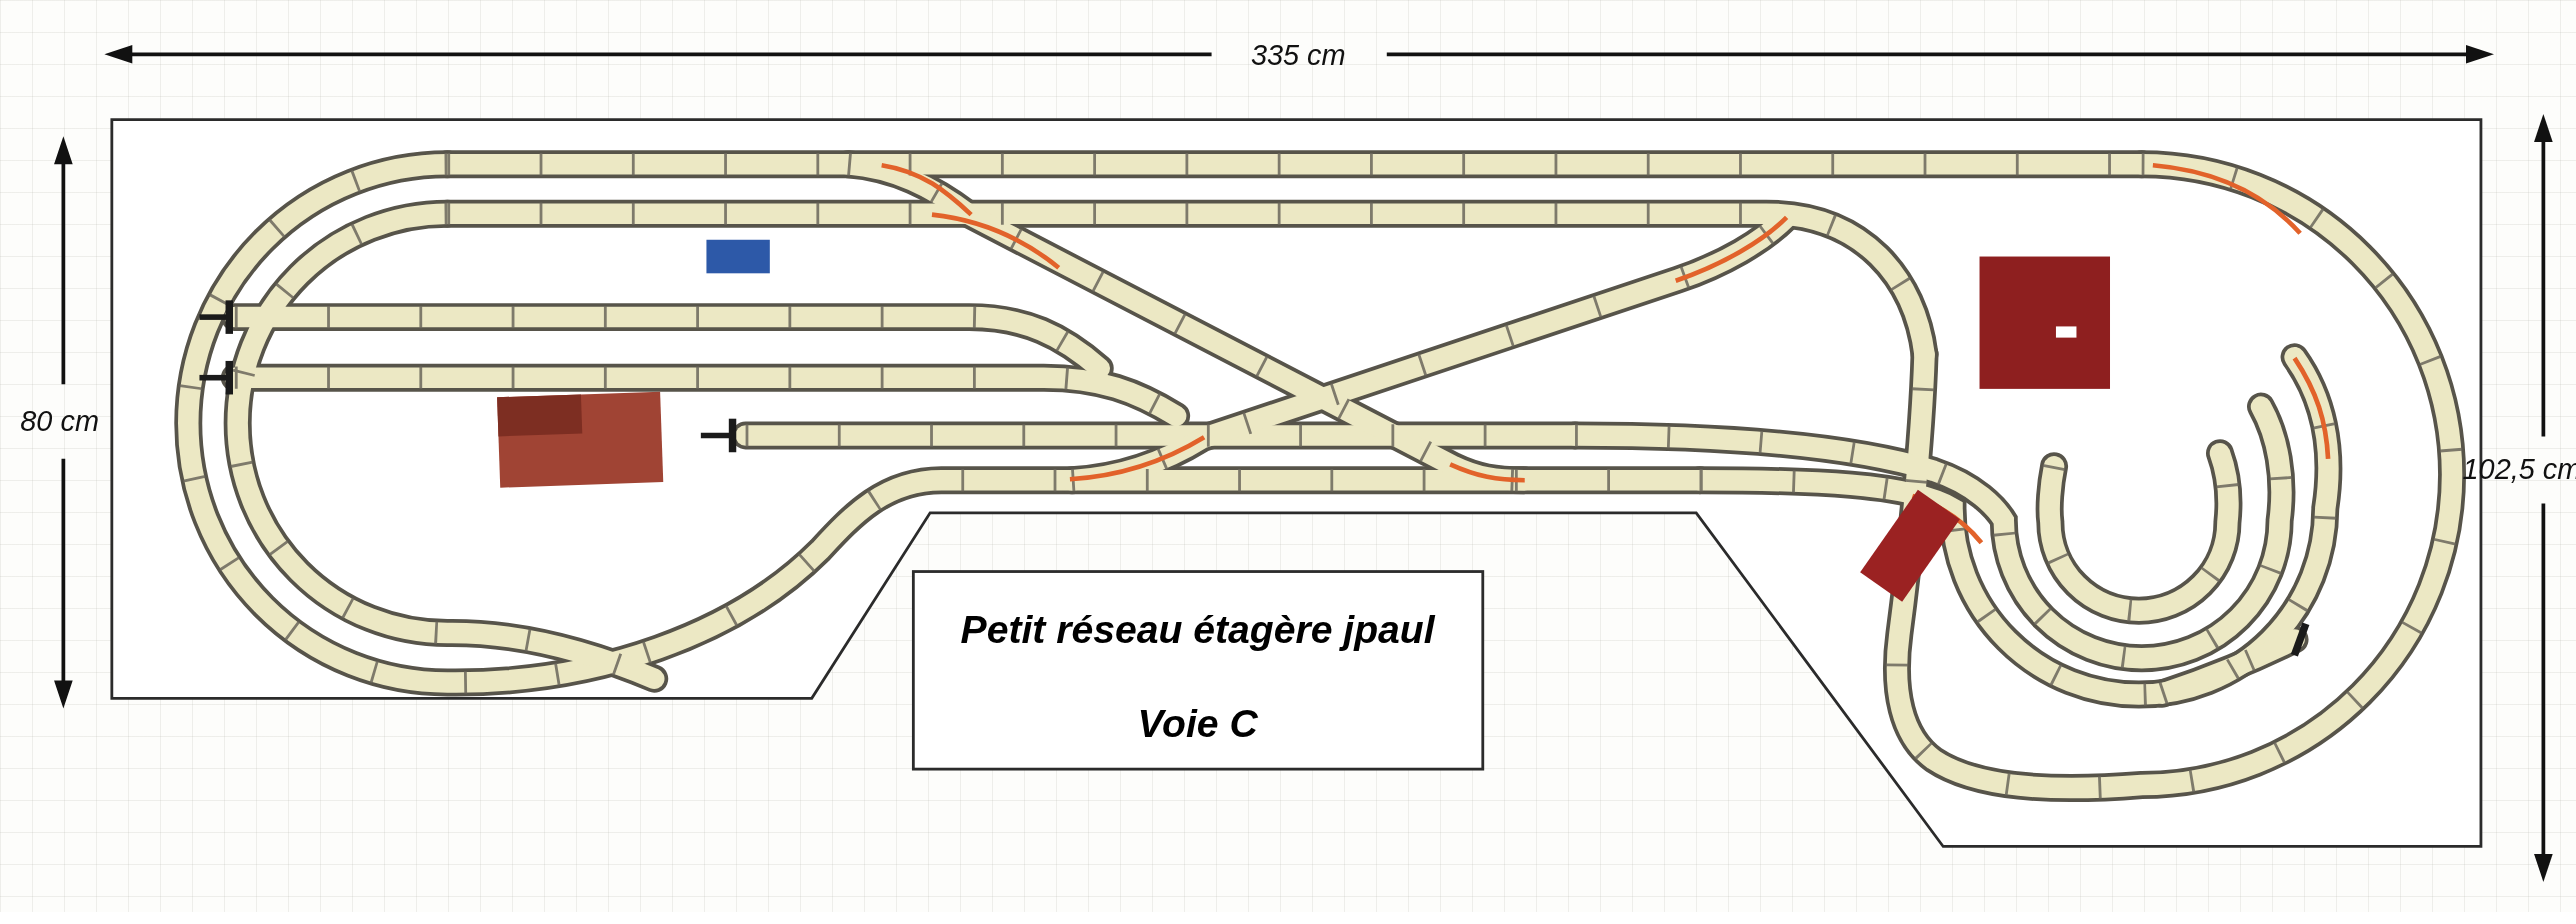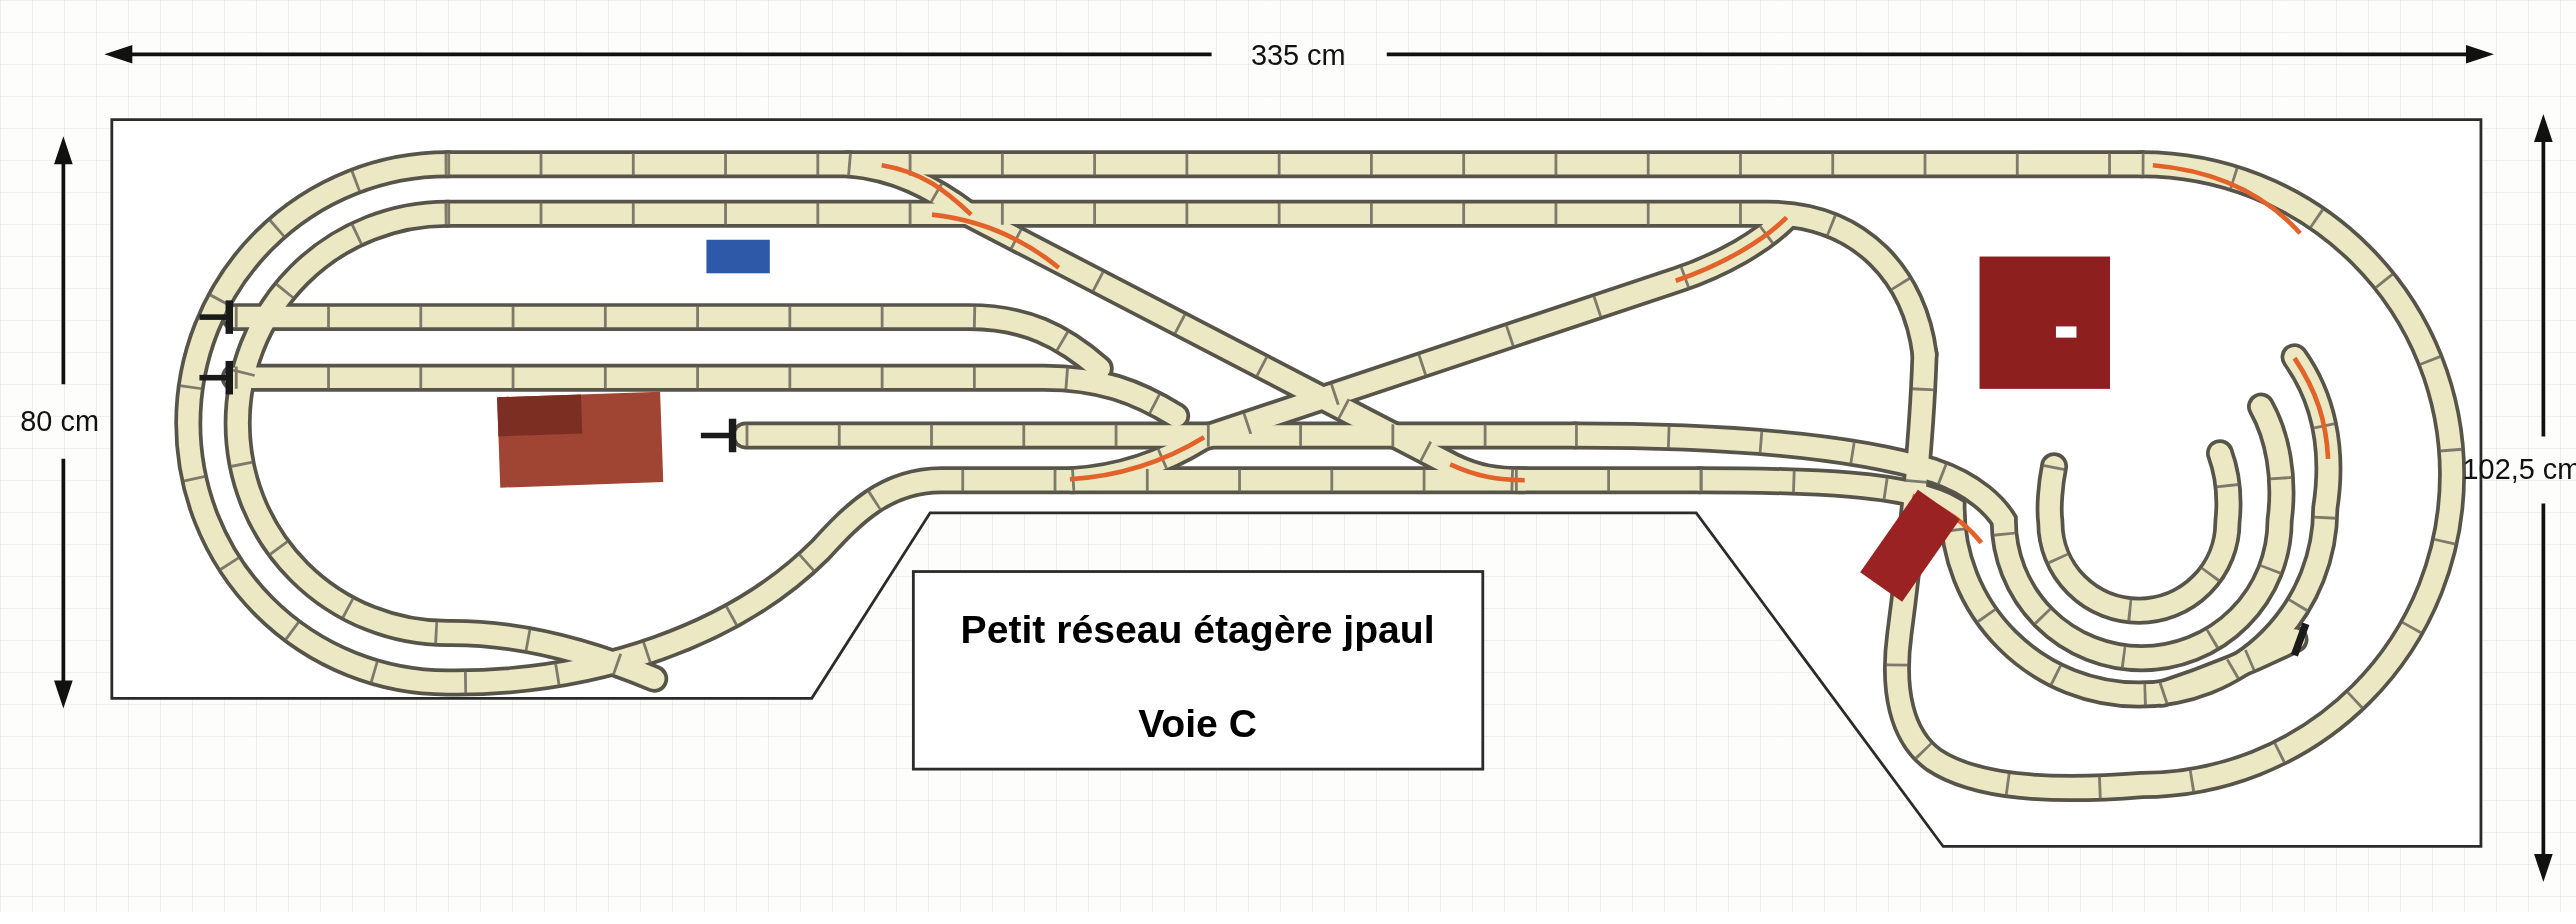--- a/index.html
+++ b/index.html
@@ -5,20 +5,21 @@
   html,body{margin:0;padding:0;background:#ffffff;}
   .stage{
     position:relative;
     width:2576px;height:912px;
     font-family:"Liberation Sans", sans-serif;
     background-color:#fdfdfb;
     background-image:
       repeating-linear-gradient(to right, rgba(185,185,176,0.22) 0, rgba(185,185,176,0.22) 0.9px, transparent 0.9px, transparent 32px),
       repeating-linear-gradient(to bottom, rgba(185,185,176,0.22) 0, rgba(185,185,176,0.22) 0.9px, transparent 0.9px, transparent 32px);
     overflow:hidden;
+    font-style:italic;
   }
   svg{position:absolute;top:0;left:0;}
   text{font-family:"Liberation Sans", sans-serif;}
   .dim-label{font-size:31px;fill:#111;}
   .title-line{font-size:42px;font-weight:bold;fill:#000;}
 </style>
 </head>
 <body>
 
 <div class="stage">

